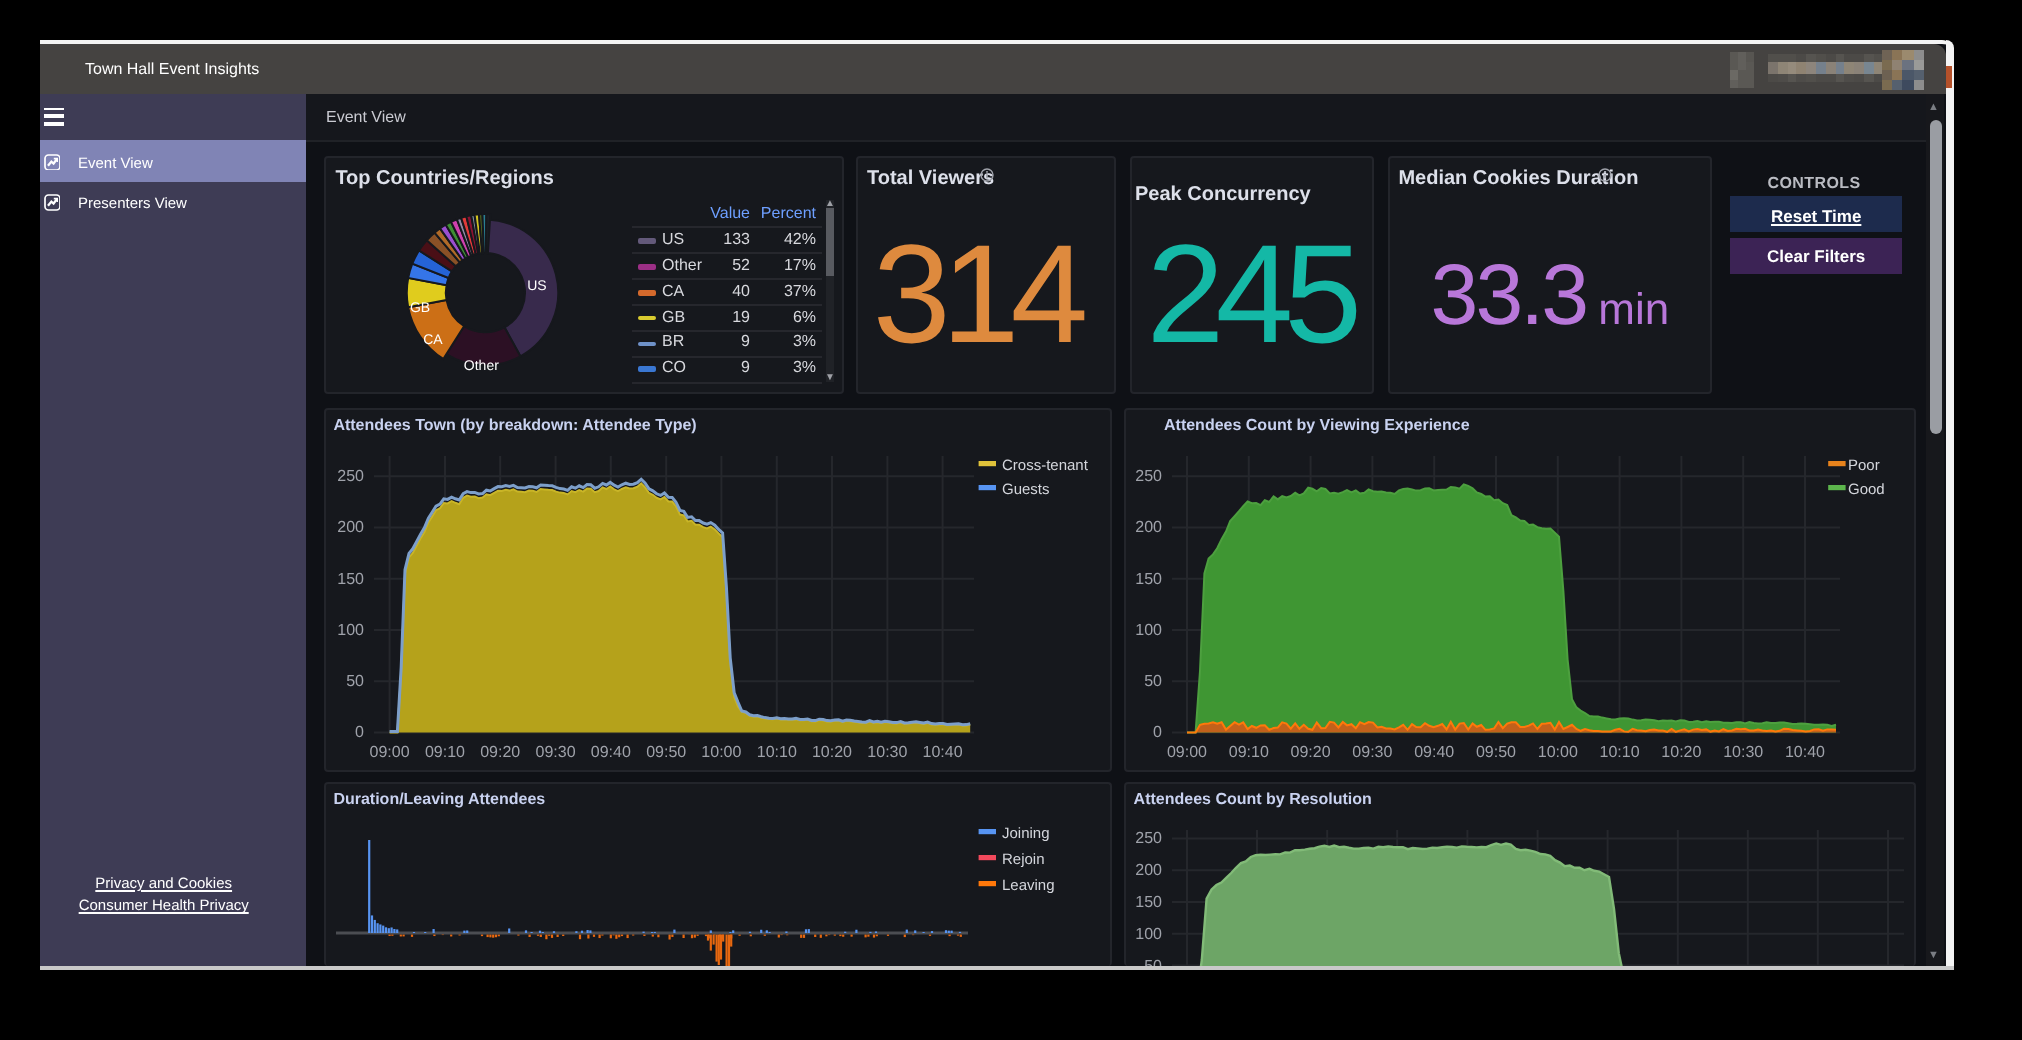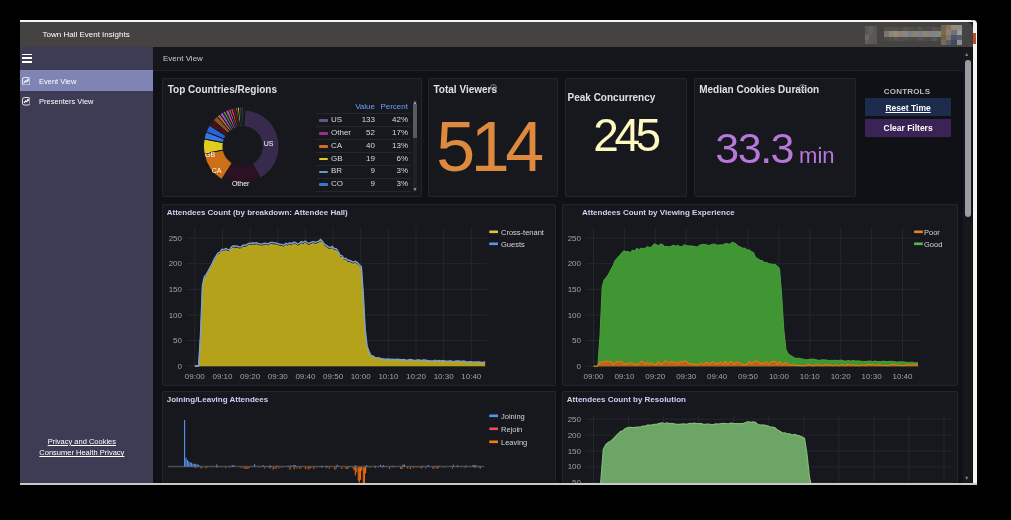--- a/index.html
+++ b/index.html
@@ -140,21 +140,21 @@
 <div class="abs" style="left:355px;top:115.0px;width:53px;text-align:right;font-size:8px;color:#d8d9de">42%</div>
 <div class="abs" style="left:316px;top:126.4px;width:95px;height:1px;background:#26272d"></div>
 <div class="abs" style="left:319.2px;top:131.9px;width:9px;height:2.8px;border-radius:1px;background:#9c2f86"></div>
 <div class="abs" style="left:331px;top:127.8px;font-size:8px;color:#d8d9de">Other</div>
 <div class="abs" style="left:330px;top:127.8px;width:45px;text-align:right;font-size:8px;color:#d8d9de">52</div>
 <div class="abs" style="left:355px;top:127.8px;width:53px;text-align:right;font-size:8px;color:#d8d9de">17%</div>
 <div class="abs" style="left:316px;top:139.2px;width:95px;height:1px;background:#26272d"></div>
 <div class="abs" style="left:319.2px;top:144.8px;width:9px;height:2.8px;border-radius:1px;background:#d4692c"></div>
 <div class="abs" style="left:331px;top:140.7px;font-size:8px;color:#d8d9de">CA</div>
 <div class="abs" style="left:330px;top:140.7px;width:45px;text-align:right;font-size:8px;color:#d8d9de">40</div>
-<div class="abs" style="left:355px;top:140.7px;width:53px;text-align:right;font-size:8px;color:#d8d9de">13%</div>
+<div class="abs" style="left:355px;top:140.7px;width:53px;text-align:right;font-size:8px;color:#d8d9de">37%</div>
 <div class="abs" style="left:316px;top:152.1px;width:95px;height:1px;background:#26272d"></div>
 <div class="abs" style="left:319.2px;top:157.6px;width:9px;height:2.8px;border-radius:1px;background:#d9cb2f"></div>
 <div class="abs" style="left:331px;top:153.5px;font-size:8px;color:#d8d9de">GB</div>
 <div class="abs" style="left:330px;top:153.5px;width:45px;text-align:right;font-size:8px;color:#d8d9de">19</div>
 <div class="abs" style="left:355px;top:153.5px;width:53px;text-align:right;font-size:8px;color:#d8d9de">6%</div>
 <div class="abs" style="left:316px;top:164.9px;width:95px;height:1px;background:#26272d"></div>
 <div class="abs" style="left:319.2px;top:170.5px;width:9px;height:2.8px;border-radius:1px;background:#6f92c9"></div>
 <div class="abs" style="left:331px;top:166.4px;font-size:8px;color:#d8d9de">BR</div>
 <div class="abs" style="left:330px;top:166.4px;width:45px;text-align:right;font-size:8px;color:#d8d9de">9</div>
 <div class="abs" style="left:355px;top:166.4px;width:53px;text-align:right;font-size:8px;color:#d8d9de">3%</div>
@@ -168,24 +168,24 @@
 <div class="abs" style="left:413.3px;top:104px;width:4px;height:34px;background:#585a60"></div>
 <div class="abs" style="left:412.5px;top:99px;font-size:5px;color:#9ea0a6">▲</div>
 <div class="abs" style="left:412.5px;top:186px;font-size:5px;color:#9ea0a6">▼</div>
 <div class="panel" style="left:427.8px;top:78.2px;width:130.4px;height:118.7px"></div>
 <div class="ptitle" style="left:433.5px;top:83.5px">Total Viewers</div>
 <div class="icon" style="left:490px;top:84px"><svg width="7" height="7" viewBox="0 0 14 14" fill="none">
       <circle cx="7" cy="7" r="6" stroke="#9fa2aa" stroke-width="1.4"></circle>
       <rect x="6.2" y="6" width="1.6" height="4.4" fill="#9fa2aa"></rect>
       <rect x="6.2" y="3" width="1.6" height="1.8" fill="#9fa2aa"></rect>
     </svg></div>
-<div class="abs" style="left:422.8px;top:112px;width:130.4px;text-align:center;font-size:70px;line-height:1;color:#de8a3e;letter-spacing:-4.5px">514</div>
+<div class="abs" style="left:422.8px;top:112px;width:130.4px;text-align:center;font-size:70px;line-height:1;color:#de8a3e;letter-spacing:-4.5px">314</div>
 <div class="panel" style="left:564.6px;top:78.2px;width:122.7px;height:118.7px"></div>
 <div class="ptitle" style="left:567.5px;top:92px">Peak Concurrency</div>
-<div class="abs" style="left:563.6px;top:112px;width:122.7px;text-align:center;font-size:46px;line-height:1;color:#fef9c3;letter-spacing:-4.5px">245</div>
+<div class="abs" style="left:563.6px;top:112px;width:122.7px;text-align:center;font-size:70px;line-height:1;color:#14b8a6;letter-spacing:-4.5px">245</div>
 <div class="panel" style="left:693.6px;top:78.2px;width:162.7px;height:118.7px"></div>
 <div class="ptitle" style="left:699.2px;top:83.5px">Median Cookies Duration</div>
 <div class="icon" style="left:799px;top:84px"><svg width="7" height="7" viewBox="0 0 14 14" fill="none">
       <circle cx="7" cy="7" r="6" stroke="#9fa2aa" stroke-width="1.4"></circle>
       <rect x="6.2" y="6" width="1.6" height="4.4" fill="#9fa2aa"></rect>
       <rect x="6.2" y="3" width="1.6" height="1.8" fill="#9fa2aa"></rect>
     </svg></div>
 <div class="abs" style="left:693.6px;top:127px;width:162.7px;text-align:center;font-size:43px;line-height:1;color:#b877d9;letter-spacing:-1.5px">33.3<span style="font-size:22px;letter-spacing:0"> min</span></div>
 <div class="abs" style="left:860px;top:86.5px;width:94px;text-align:center;font-size:8px;font-weight:bold;letter-spacing:0.2px;color:#b9bbc2">CONTROLS</div>
 <div class="abs" style="left:865.4px;top:98.2px;width:85.4px;height:18.3px;background:#1d2b4d"></div>
@@ -229,21 +229,21 @@
     <line x1="309.3" y1="24" x2="309.3" y2="162.2" stroke="#25272c" stroke-width="1"></line>
     <text x="309.3" y="174.5" text-anchor="middle" font-size="8" fill="#9fa2aa">10:40</text>
     <polygon points="32.8,162.2 32.8,162.2 34.7,162.2 36.7,162.2 38.6,131.6 40.5,82.9 42.5,74.7 44.4,72.5 46.3,68.9 48.3,65.1 50.2,62.0 52.2,57.2 54.1,54.2 56.0,51.1 58.0,50.1 59.9,47.5 61.8,47.7 63.8,46.6 65.7,47.4 67.6,48.1 69.6,44.9 71.5,43.8 73.4,44.4 75.4,44.3 77.3,45.1 79.3,44.8 81.2,43.2 83.1,43.6 85.1,42.4 87.0,41.4 88.9,41.5 90.9,40.9 92.8,41.3 94.7,40.7 96.7,41.8 98.6,41.9 100.5,42.1 102.5,41.3 104.4,41.4 106.3,42.0 108.3,40.5 110.2,40.7 112.2,40.9 114.1,41.0 116.0,41.8 118.0,42.3 119.9,42.5 121.8,43.2 123.8,41.5 125.7,42.1 127.6,41.0 129.6,41.8 131.5,40.3 133.4,40.4 135.4,42.1 137.3,41.5 139.3,39.7 141.2,40.5 143.1,39.2 145.1,40.7 147.0,41.6 148.9,40.5 150.9,39.6 152.8,40.2 154.7,40.1 156.7,39.4 158.6,37.7 160.5,39.6 162.5,42.5 164.4,43.4 166.3,44.9 168.3,45.7 170.2,44.5 172.2,46.7 174.1,46.8 176.0,49.1 178.0,53.3 179.9,53.7 181.8,56.7 183.8,56.4 185.7,58.4 187.6,58.4 189.6,59.6 191.5,60.2 193.4,59.3 195.4,60.7 197.3,62.7 199.3,64.6 201.2,91.6 203.1,127.0 205.1,144.5 207.0,149.3 208.9,151.9 210.9,152.4 212.8,153.9 214.7,154.3 216.7,154.2 218.6,154.9 220.5,155.2 222.5,155.5 224.4,155.6 226.4,155.3 228.3,155.8 230.2,155.6 232.2,155.9 234.1,155.9 236.0,155.6 238.0,156.1 239.9,156.1 241.8,155.9 243.8,156.6 245.7,156.7 247.6,156.0 249.6,156.2 251.5,156.7 253.4,156.8 255.4,156.4 257.3,156.3 259.3,157.0 261.2,156.4 263.1,156.6 265.1,156.9 267.0,157.1 268.9,157.5 270.9,157.5 272.8,156.8 274.7,157.4 276.7,157.1 278.6,157.5 280.5,157.0 282.5,157.3 284.4,157.6 286.4,157.7 288.3,157.3 290.2,157.9 292.2,157.8 294.1,157.5 296.0,157.3 298.0,157.6 299.9,158.0 301.8,157.4 303.8,158.2 305.7,158.4 307.6,158.2 309.6,158.2 311.5,158.6 313.4,158.5 315.4,158.4 317.3,158.3 319.3,158.8 321.2,158.7 323.1,158.3 323.1,162.2" fill="#b5a21b"></polygon>
     <polyline points="32.8,162.2 34.7,162.2 36.7,162.2 38.6,131.6 40.5,82.9 42.5,74.7 44.4,72.5 46.3,68.9 48.3,65.1 50.2,62.0 52.2,57.2 54.1,54.2 56.0,51.1 58.0,50.1 59.9,47.5 61.8,47.7 63.8,46.6 65.7,47.4 67.6,48.1 69.6,44.9 71.5,43.8 73.4,44.4 75.4,44.3 77.3,45.1 79.3,44.8 81.2,43.2 83.1,43.6 85.1,42.4 87.0,41.4 88.9,41.5 90.9,40.9 92.8,41.3 94.7,40.7 96.7,41.8 98.6,41.9 100.5,42.1 102.5,41.3 104.4,41.4 106.3,42.0 108.3,40.5 110.2,40.7 112.2,40.9 114.1,41.0 116.0,41.8 118.0,42.3 119.9,42.5 121.8,43.2 123.8,41.5 125.7,42.1 127.6,41.0 129.6,41.8 131.5,40.3 133.4,40.4 135.4,42.1 137.3,41.5 139.3,39.7 141.2,40.5 143.1,39.2 145.1,40.7 147.0,41.6 148.9,40.5 150.9,39.6 152.8,40.2 154.7,40.1 156.7,39.4 158.6,37.7 160.5,39.6 162.5,42.5 164.4,43.4 166.3,44.9 168.3,45.7 170.2,44.5 172.2,46.7 174.1,46.8 176.0,49.1 178.0,53.3 179.9,53.7 181.8,56.7 183.8,56.4 185.7,58.4 187.6,58.4 189.6,59.6 191.5,60.2 193.4,59.3 195.4,60.7 197.3,62.7 199.3,64.6 201.2,91.6 203.1,127.0 205.1,144.5 207.0,149.3 208.9,151.9 210.9,152.4 212.8,153.9 214.7,154.3 216.7,154.2 218.6,154.9 220.5,155.2 222.5,155.5 224.4,155.6 226.4,155.3 228.3,155.8 230.2,155.6 232.2,155.9 234.1,155.9 236.0,155.6 238.0,156.1 239.9,156.1 241.8,155.9 243.8,156.6 245.7,156.7 247.6,156.0 249.6,156.2 251.5,156.7 253.4,156.8 255.4,156.4 257.3,156.3 259.3,157.0 261.2,156.4 263.1,156.6 265.1,156.9 267.0,157.1 268.9,157.5 270.9,157.5 272.8,156.8 274.7,157.4 276.7,157.1 278.6,157.5 280.5,157.0 282.5,157.3 284.4,157.6 286.4,157.7 288.3,157.3 290.2,157.9 292.2,157.8 294.1,157.5 296.0,157.3 298.0,157.6 299.9,158.0 301.8,157.4 303.8,158.2 305.7,158.4 307.6,158.2 309.6,158.2 311.5,158.6 313.4,158.5 315.4,158.4 317.3,158.3 319.3,158.8 321.2,158.7 323.1,158.3" fill="none" stroke="#c9b527" stroke-width="1"></polyline>
     <polyline points="32.8,161.8 34.7,161.8 36.7,161.8 38.6,129.5 40.5,80.9 42.5,72.7 44.4,70.4 46.3,66.9 48.3,63.1 50.2,59.9 52.2,55.1 54.1,52.1 56.0,49.1 58.0,48.1 59.9,45.4 61.8,45.7 63.8,44.6 65.7,45.4 67.6,46.0 69.6,42.8 71.5,41.8 73.4,42.3 75.4,42.2 77.3,43.0 79.3,42.8 81.2,41.1 83.1,41.5 85.1,40.3 87.0,39.3 88.9,39.4 90.9,38.8 92.8,39.2 94.7,38.7 96.7,39.8 98.6,39.9 100.5,40.0 102.5,39.3 104.4,39.4 106.3,39.9 108.3,38.5 110.2,38.6 112.2,38.8 114.1,38.9 116.0,39.7 118.0,40.3 119.9,40.5 121.8,41.2 123.8,39.4 125.7,40.1 127.6,38.9 129.6,39.8 131.5,38.3 133.4,38.4 135.4,40.1 137.3,39.4 139.3,37.7 141.2,38.5 143.1,37.2 145.1,38.6 147.0,39.5 148.9,38.4 150.9,37.6 152.8,38.2 154.7,38.1 156.7,37.3 158.6,35.6 160.5,37.5 162.5,40.4 164.4,41.4 166.3,42.9 168.3,43.7 170.2,42.5 172.2,44.6 174.1,44.7 176.0,47.1 178.0,51.2 179.9,51.7 181.8,54.7 183.8,54.4 185.7,56.3 187.6,56.3 189.6,57.5 191.5,58.1 193.4,57.3 195.4,58.6 197.3,60.7 199.3,62.5 201.2,89.6 203.1,124.9 205.1,142.4 207.0,147.2 208.9,151.5 210.9,152.0 212.8,153.4 214.7,153.9 216.7,153.8 218.6,154.4 220.5,154.8 222.5,155.1 224.4,155.2 226.4,154.9 228.3,155.4 230.2,155.2 232.2,155.5 234.1,155.5 236.0,155.2 238.0,155.7 239.9,155.7 241.8,155.5 243.8,156.2 245.7,156.3 247.6,155.6 249.6,155.8 251.5,156.3 253.4,156.4 255.4,156.0 257.3,155.9 259.3,156.6 261.2,156.0 263.1,156.1 265.1,156.5 267.0,156.7 268.9,157.0 270.9,157.1 272.8,156.3 274.7,157.0 276.7,156.6 278.6,157.1 280.5,156.6 282.5,156.9 284.4,157.2 286.4,157.3 288.3,156.8 290.2,157.5 292.2,157.4 294.1,157.1 296.0,156.9 298.0,157.2 299.9,157.5 301.8,157.0 303.8,157.8 305.7,158.0 307.6,157.8 309.6,157.8 311.5,158.2 313.4,158.1 315.4,158.0 317.3,157.9 319.3,158.4 321.2,158.3 323.1,157.9" fill="none" stroke="#7d9fca" stroke-width="1.5"></polyline>
     <rect x="327.3" y="26.5" width="8.7" height="2.6" fill="#e0c23a"></rect>
     <text x="339" y="31" font-size="7.5" fill="#d4d6dc">Cross-tenant</text>
     <rect x="327.3" y="38.5" width="8.7" height="2.6" fill="#5794f2"></rect>
     <text x="339" y="43" font-size="7.5" fill="#d4d6dc">Guests</text>
   </svg>
-<div class="ctitle" style="left:166.7px;top:207.5px">Attendees Count (by breakdown: Attendee Hall)</div>
+<div class="ctitle" style="left:166.7px;top:207.5px">Attendees Town (by breakdown: Attendee Type)</div>
 <div class="panel" style="left:561.9px;top:203.6px;width:396.1px;height:182px"></div>
 <svg class="abs" style="left:561.9px;top:203.6px" width="396" height="182">
     <line x1="24" y1="162.2" x2="358" y2="162.2" stroke="#25272c" stroke-width="1"></line>
     <text x="19" y="164.7" text-anchor="end" font-size="8" fill="#9fa2aa">0</text>
     <line x1="24" y1="136.6" x2="358" y2="136.6" stroke="#25272c" stroke-width="1"></line>
     <text x="19" y="139.1" text-anchor="end" font-size="8" fill="#9fa2aa">50</text>
     <line x1="24" y1="111.0" x2="358" y2="111.0" stroke="#25272c" stroke-width="1"></line>
     <text x="19" y="113.5" text-anchor="end" font-size="8" fill="#9fa2aa">100</text>
     <line x1="24" y1="85.4" x2="358" y2="85.4" stroke="#25272c" stroke-width="1"></line>
     <text x="19" y="87.9" text-anchor="end" font-size="8" fill="#9fa2aa">150</text>
@@ -427,21 +427,21 @@
     <rect x="200.75" y="76.30" width="1.1" height="40.00" fill="#e8680f"></rect>
     <rect x="201.95" y="76.30" width="1.1" height="40.00" fill="#e8680f"></rect>
     <rect x="203.05" y="76.30" width="1.1" height="6.00" fill="#e8680f"></rect>
     <rect x="327.3" y="23.5" width="8.7" height="2.6" fill="#5794f2"></rect>
     <text x="339" y="28" font-size="7.5" fill="#d4d6dc">Joining</text>
     <rect x="327.3" y="36.5" width="8.7" height="2.6" fill="#f2495c"></rect>
     <text x="339" y="41" font-size="7.5" fill="#d4d6dc">Rejoin</text>
     <rect x="327.3" y="49.5" width="8.7" height="2.6" fill="#ff780a"></rect>
     <text x="339" y="54" font-size="7.5" fill="#d4d6dc">Leaving</text>
   </svg>
-<div class="ctitle" style="left:166.7px;top:394.8px">Joining/Leaving Attendees</div>
+<div class="ctitle" style="left:166.7px;top:394.8px">Duration/Leaving Attendees</div>
 <div class="panel" style="left:561.9px;top:391px;width:396.1px;height:91.8px;border-bottom:none"></div>
 <svg class="abs" style="left:561.9px;top:391px" width="396" height="92">
     <line x1="24" y1="28.2" x2="390" y2="28.2" stroke="#25272c" stroke-width="1"></line>
     <text x="19" y="30.7" text-anchor="end" font-size="8" fill="#9fa2aa">250</text>
     <line x1="24" y1="44.1" x2="390" y2="44.1" stroke="#25272c" stroke-width="1"></line>
     <text x="19" y="46.6" text-anchor="end" font-size="8" fill="#9fa2aa">200</text>
     <line x1="24" y1="60.0" x2="390" y2="60.0" stroke="#25272c" stroke-width="1"></line>
     <text x="19" y="62.5" text-anchor="end" font-size="8" fill="#9fa2aa">150</text>
     <line x1="24" y1="75.9" x2="390" y2="75.9" stroke="#25272c" stroke-width="1"></line>
     <text x="19" y="78.4" text-anchor="end" font-size="8" fill="#9fa2aa">100</text>

